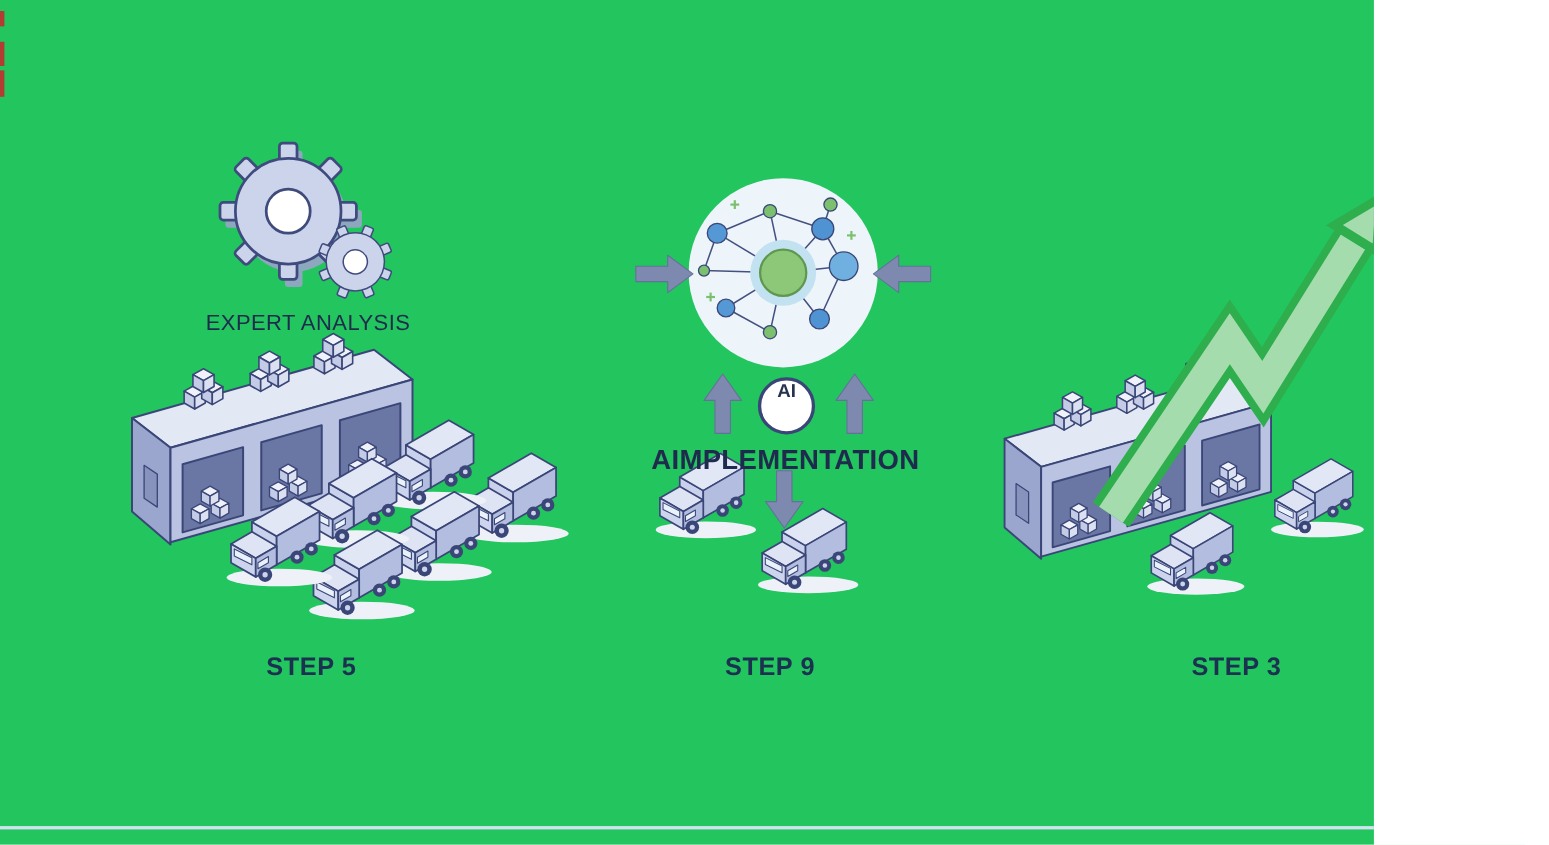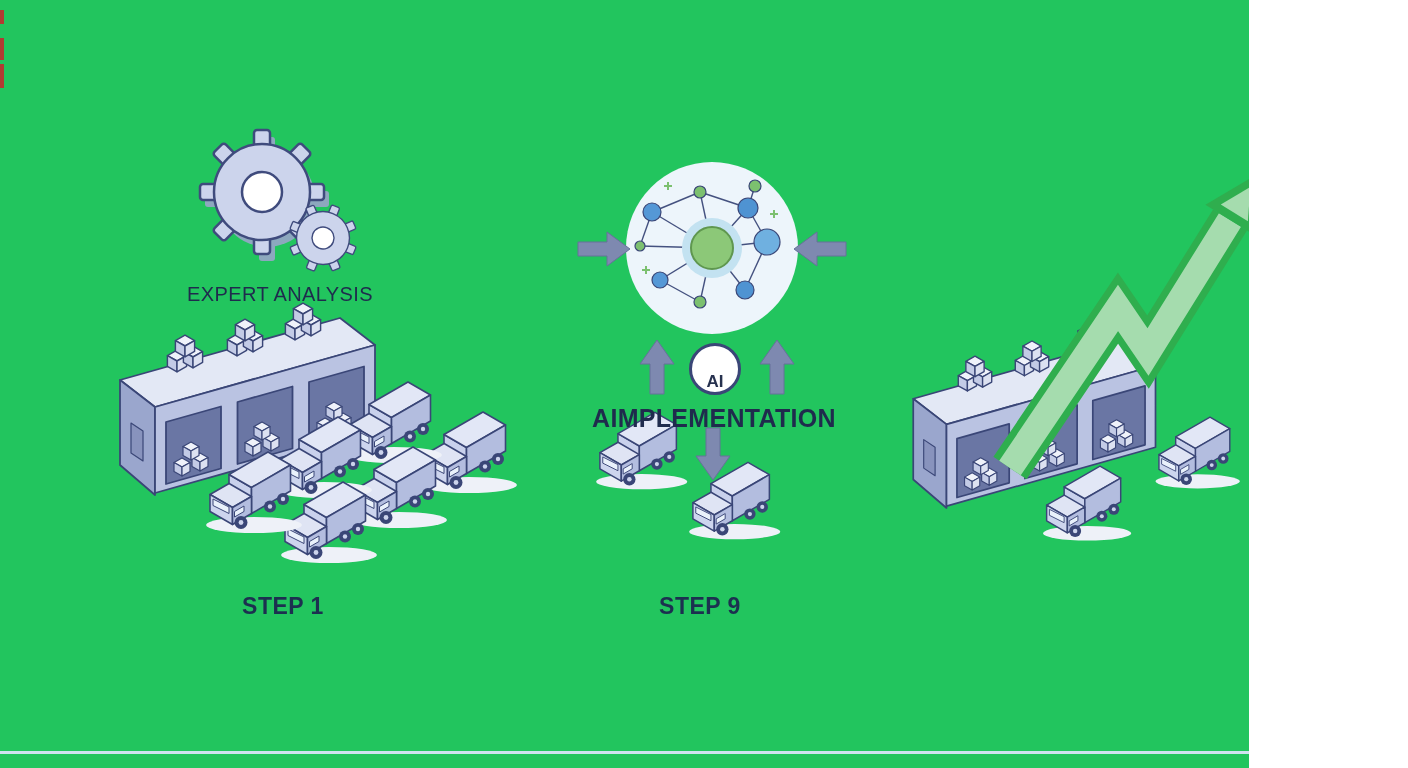--- a/index.html
+++ b/index.html
@@ -7,21 +7,21 @@
     position:relative;width:1249px;height:768px;overflow:hidden;
     background:#22c55e;font-family:"Liberation Sans",sans-serif;
   }
   .overlay{position:absolute;color:#1f2b4d;}
   .caption{font-size:20px;font-weight:500;letter-spacing:.4px;text-align:center;}
   .caption2{font-size:25px;font-weight:600;letter-spacing:.3px;text-align:center;}
   .step-label{font-size:23px;font-weight:700;letter-spacing:.5px;text-align:center;color:#1c3050;}
   .ai-badge{
     position:absolute;left:689px;top:343px;width:46px;height:46px;
     border:3px solid #3a4677;border-radius:50%;background:#ffffff;
-    display:flex;align-items:flex-end;justify-content:center;
+    display:flex;align-items:flex-start;justify-content:center;
     font-size:17px;font-weight:700;color:#27324f;
   }
   .divider{position:absolute;left:0;top:751px;width:1408px;height:3px;background:#cfe3f1;}
   .red-sliver{position:absolute;left:0;width:4px;background:#b23b32;}
   svg{position:absolute;left:0;top:0;}
 </style>
 </head>
 <body>
 
 <div id="canvas">
@@ -194,22 +194,23 @@
   </svg>
 
   <div class="overlay caption" style="left:100px;top:283px;width:360px;">EXPERT ANALYSIS</div>
 
   <div class="ai-badge">
     <span>AI</span>
   </div>
 
   <div class="overlay caption2" style="left:534px;top:404px;width:360px;">AIMPLEMENTATION</div>
 
-  <div class="overlay step-label" style="left:133px;top:593px;width:300px;">STEP 1</div>
+  <div class="overlay step-label" style="left:133px;top:593px;width:300px;">STEP 5</div>
   <div class="overlay step-label" style="left:550px;top:593px;width:300px;">STEP 9</div>
+  <div class="overlay step-label" style="left:974px;top:593px;width:300px;">STEP 3</div>
 
   <div class="divider"></div>
 
   <div class="red-sliver" style="top:10px;height:14px;"></div>
   <div class="red-sliver" style="top:38px;height:22px;"></div>
   <div class="red-sliver" style="top:64px;height:24px;"></div>
 
 </div>
 
 </body></html>

